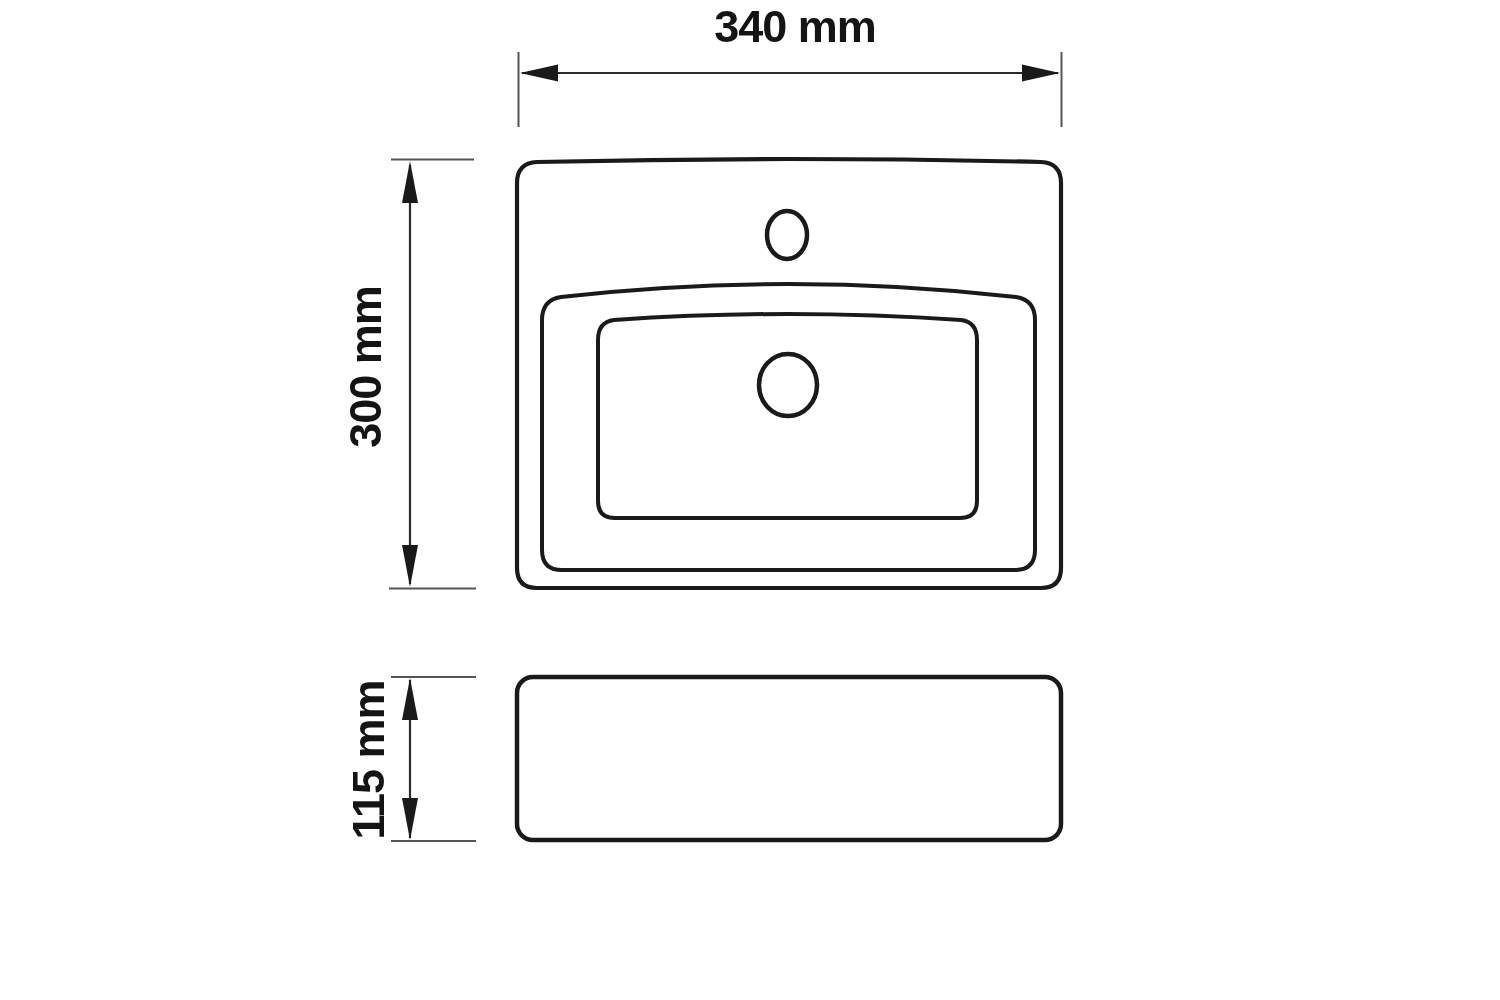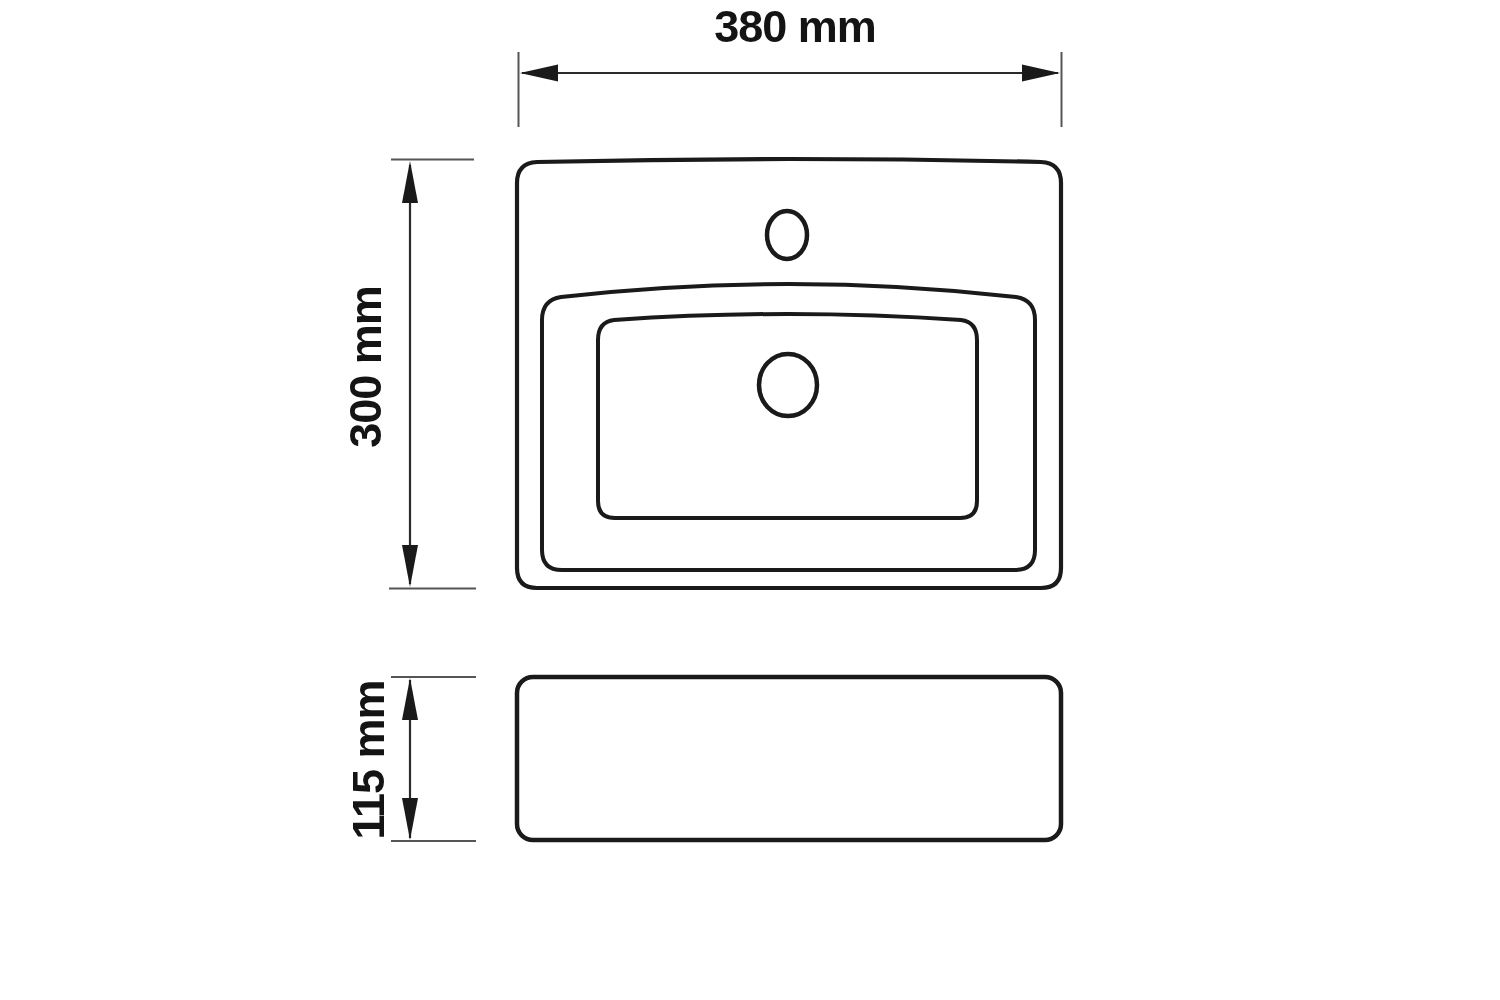--- a/index.html
+++ b/index.html
@@ -99,19 +99,19 @@
       <ellipse cx="787" cy="235" rx="20" ry="24" stroke-width="4.5"></ellipse>
 
       <ellipse cx="788" cy="385" rx="29" ry="31" stroke-width="4.5"></ellipse>
     </g>
 
     <g fill="none" stroke="#1a1a1a">
       <rect x="517" y="677" width="544" height="163" rx="16" ry="16" stroke-width="4.5"></rect>
     </g>
   </svg>
 
-  <div class="dim-label" style="left:795px; top:27px;">380 mm</div>
+  <div class="dim-label" style="left:795px; top:27px;">340 mm</div>
 
   <div class="dim-label vertical" style="left:366px; top:367px;">300 mm</div>
 
   <div class="dim-label vertical" style="left:369px; top:760px;">115 mm</div>
 
 </div>
 
 </body></html>

